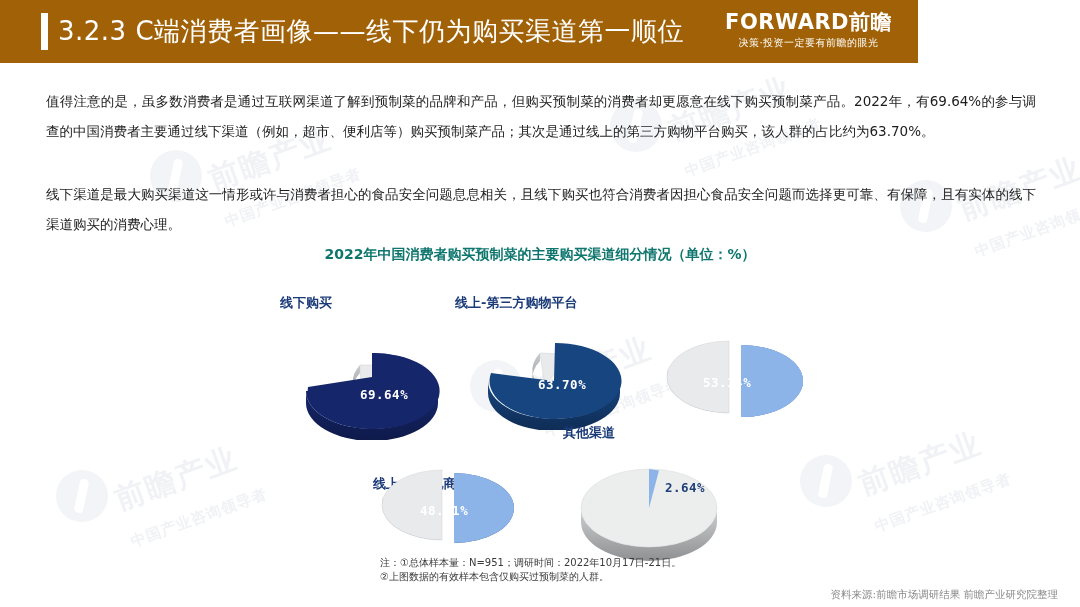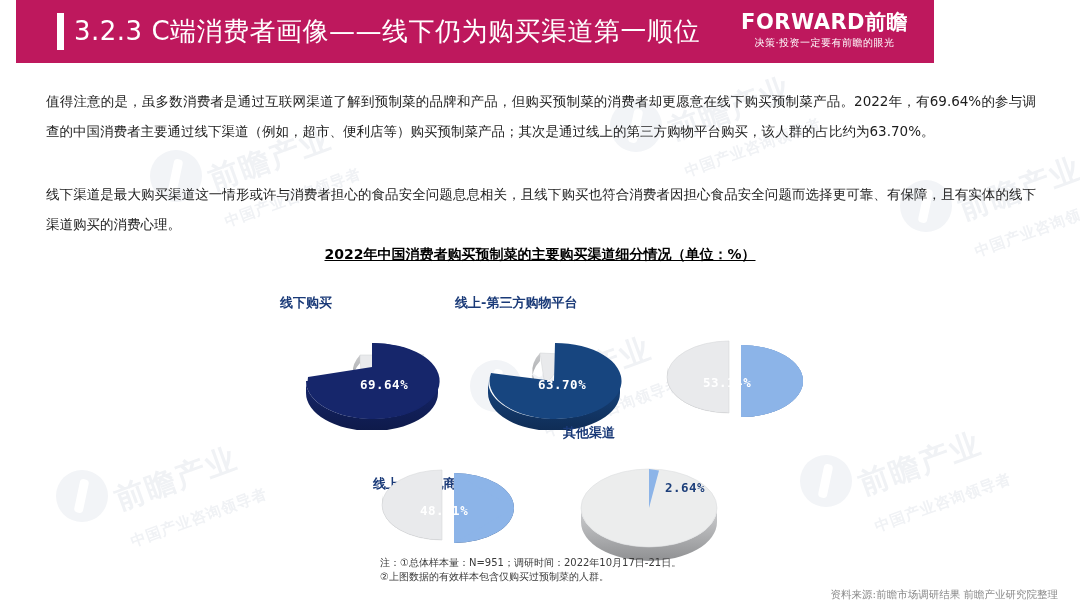--- a/index.html
+++ b/index.html
@@ -47,24 +47,24 @@
     left: 21px; top: 9px;
     width: 9px; height: 34px;
     background: #ffffff;
     transform: rotate(12deg);
     border-radius: 4px;
   }
 
   
   .header {
     position: absolute;
-    left: 16px; top: 0;
+    left: 0; top: 0;
     width: 918px;
     height: 63px;
-    background: #be185d;
+    background: #a16207;
     z-index: 3;
   }
   .header-accent {
     position: absolute;
     left: 41px; top: 13px;
     width: 7px; height: 37px;
     background: #ffffff;
   }
   .header-title {
     position: absolute;
@@ -111,22 +111,21 @@
   .para-2 { top: 170px; margin-top: 9px; }
 
   
   .chart-title {
     position: absolute;
     left: 0; top: 246px;
     width: 1080px;
     text-align: center;
     font-size: 14px;
     font-weight: bold;
-    color: #000000;
-    text-decoration: underline;
+    color: #0f766e;
   }
 
   .pie-label {
     position: absolute;
     font-size: 13px;
     font-weight: bold;
     color: #1a3a78;
     white-space: nowrap;
     text-align: left;
   }
@@ -206,21 +205,21 @@
 </div>
 
 <div class="content">
 
   <div class="para para-1">值得注意的是，虽多数消费者是通过互联网渠道了解到预制菜的品牌和产品，但购买预制菜的消费者却更愿意在线下购买预制菜产品。2022年，有69.64%的参与调查的中国消费者主要通过线下渠道（例如，超市、便利店等）购买预制菜产品；其次是通过线上的第三方购物平台购买，该人群的占比约为63.70%。</div>
   <div class="para para-2">线下渠道是最大购买渠道这一情形或许与消费者担心的食品安全问题息息相关，且线下购买也符合消费者因担心食品安全问题而选择更可靠、有保障，且有实体的线下渠道购买的消费心理。</div>
 
   <div class="chart-title">2022年中国消费者购买预制菜的主要购买渠道细分情况（单位：%）</div>
 
   <div class="pie-label" style="left:280px; top:294px; width:180px;">线下购买</div>
-  <div class="pie-wrap" style="left:278px; top:325px;">
+  <div class="pie-wrap" style="left:278px; top:335px;">
     <svg width="190" height="105" viewBox="0 0 190 105">
       <defs>
         <linearGradient id="g1side" x1="0" y1="0" x2="0" y2="1">
           <stop offset="0" stop-color="#16266b"></stop>
             <stop offset="1" stop-color="#0e1a4a"></stop>
         </linearGradient>
         <linearGradient id="grayside" x1="0" y1="0" x2="0" y2="1">
           <stop offset="0" stop-color="#c9cacc"></stop>
             <stop offset="1" stop-color="#8d8e90"></stop>
         </linearGradient>

